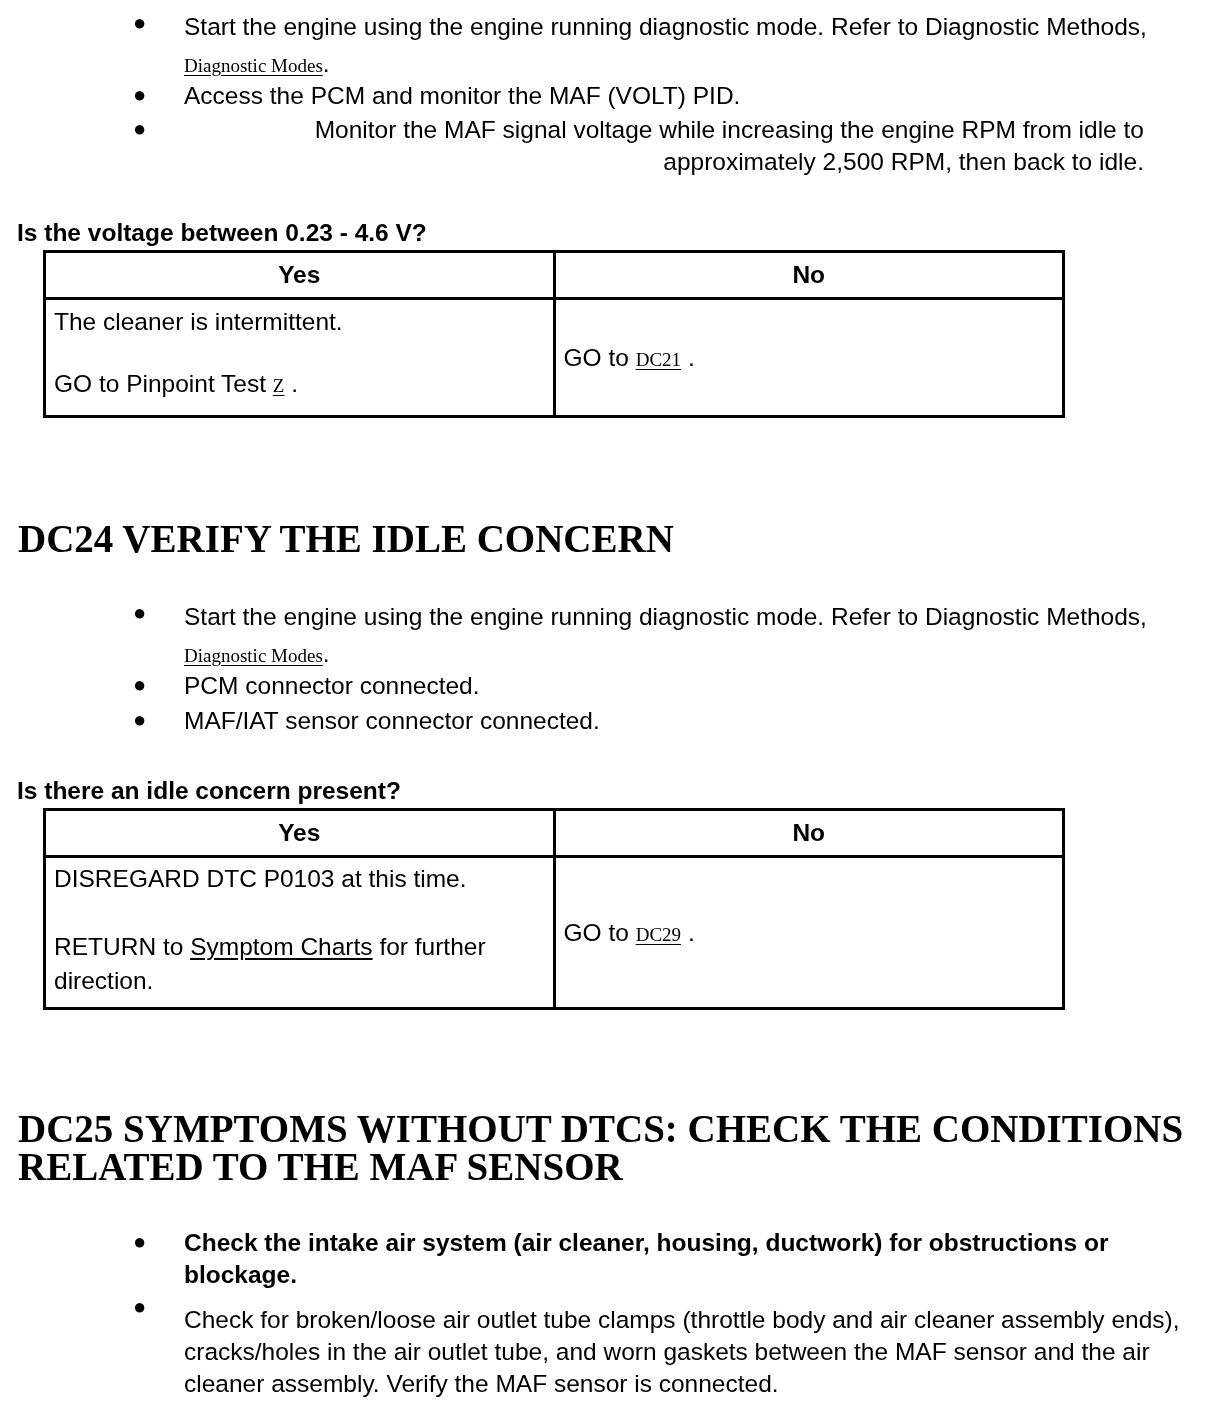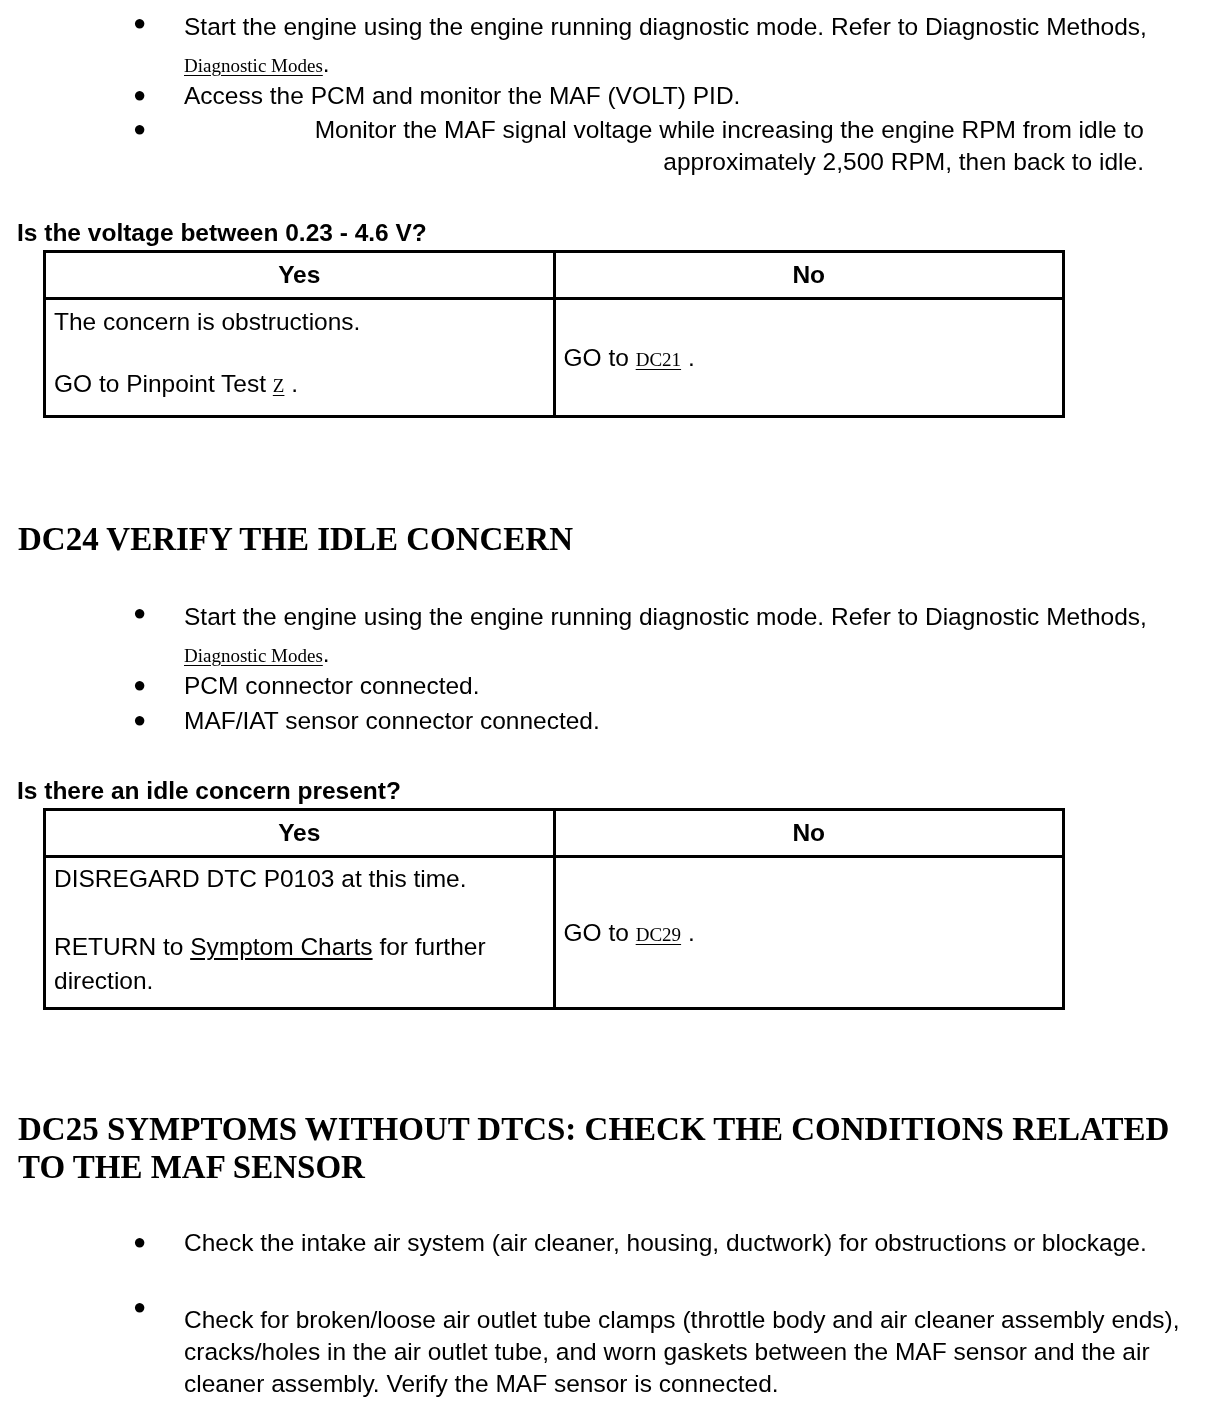--- a/index.html
+++ b/index.html
@@ -2,21 +2,21 @@
 <html><head>
 <meta charset="utf-8">
 <style>
   html, body { margin:0; padding:0; background:#fff; }
   body { width:1216px; height:1408px; position:relative; overflow:hidden; color:#000;
          font-family:"Liberation Sans", sans-serif; }
   .serif-link { font-family:"Liberation Serif", serif; font-size:19px; text-decoration:underline; text-underline-offset:3px; }
   .bullet { position:absolute; left:133px; font-size:22px; }
   .btext { position:absolute; left:184px; width:1020px; font-family:"Liberation Sans", sans-serif; font-size:24.5px; line-height:32px; }
   .question { position:absolute; left:17px; font-family:"Liberation Sans", sans-serif; font-weight:bold; font-size:24.5px; }
-  .heading { position:absolute; left:18px; font-family:"Liberation Serif", serif; font-weight:bold; font-size:33px; line-height:38px; }
+  .heading { position:absolute; left:18px; font-family:"Liberation Serif", serif; font-weight:bold; font-size:39px; line-height:38px; }
   table.dt { position:absolute; left:7px; width:1022px; border-collapse:collapse; table-layout:fixed;margin-left:36px; }
   table.dt td { border:3px solid #000; padding:0 8px; font-family:"Liberation Sans", sans-serif; font-size:24.5px; vertical-align:middle; }
   table.dt td.hd { font-weight:bold; text-align:center; height:44px; }
   .ul { text-decoration:underline; text-underline-offset:3px; }
 </style>
 </head>
 <body>
 
 <span class="bullet" style="top:10px">●</span>
 <div class="btext" style="top:8px; width:990px; line-height:37px;">
@@ -30,21 +30,21 @@
 <div class="question" style="top:219px">Is the voltage between 0.23 - 4.6 V?</div>
 
 <table class="dt" style="top:250px">
   <tbody>
       <tr>
     <td class="hd">Yes</td>
     <td class="hd">No</td>
   </tr>
   <tr style="height:118px">
     <td style="vertical-align:top; padding-top:8px;">
-      <div>The concern is obstructions.</div>
+      <div>The cleaner is intermittent.</div>
       <div style="margin-top:34px"><span>GO to Pinpoint Test </span><a class="serif-link">Z</a><span> .</span></div>
     </td>
     <td>
       <span>GO to </span><a class="serif-link">DC21</a><span> .</span>
     </td>
   </tr>
 </tbody>
   </table>
 
 <div class="heading" style="top:520px">DC24 VERIFY THE IDLE CONCERN</div>
@@ -74,15 +74,15 @@
     <td>
       <span>GO to </span><a class="serif-link">DC29</a><span> .</span>
     </td>
   </tr>
 </tbody>
   </table>
 
 <div class="heading" style="top:1110px; width:1190px;">DC25 SYMPTOMS WITHOUT DTCS: CHECK THE CONDITIONS RELATED TO THE MAF SENSOR</div>
 
 <span class="bullet" style="top:1229px">●</span>
-<div class="btext" style="top:1227px; width:990px;">Check the intake air system (air cleaner, housing, ductwork) for obstructions or blockage.</div>
+<div class="btext" style="top:1227px; width:990px;font-weight:bold;">Check the intake air system (air cleaner, housing, ductwork) for obstructions or blockage.</div>
 <span class="bullet" style="top:1294px">●</span>
 <div class="btext" style="top:1292px; width:1025px;margin-top:12px;">Check for broken/loose air outlet tube clamps (throttle body and air cleaner assembly ends), cracks/holes in the air outlet tube, and worn gaskets between the MAF sensor and the air cleaner assembly. Verify the MAF sensor is connected.</div>
 
 </body></html>

